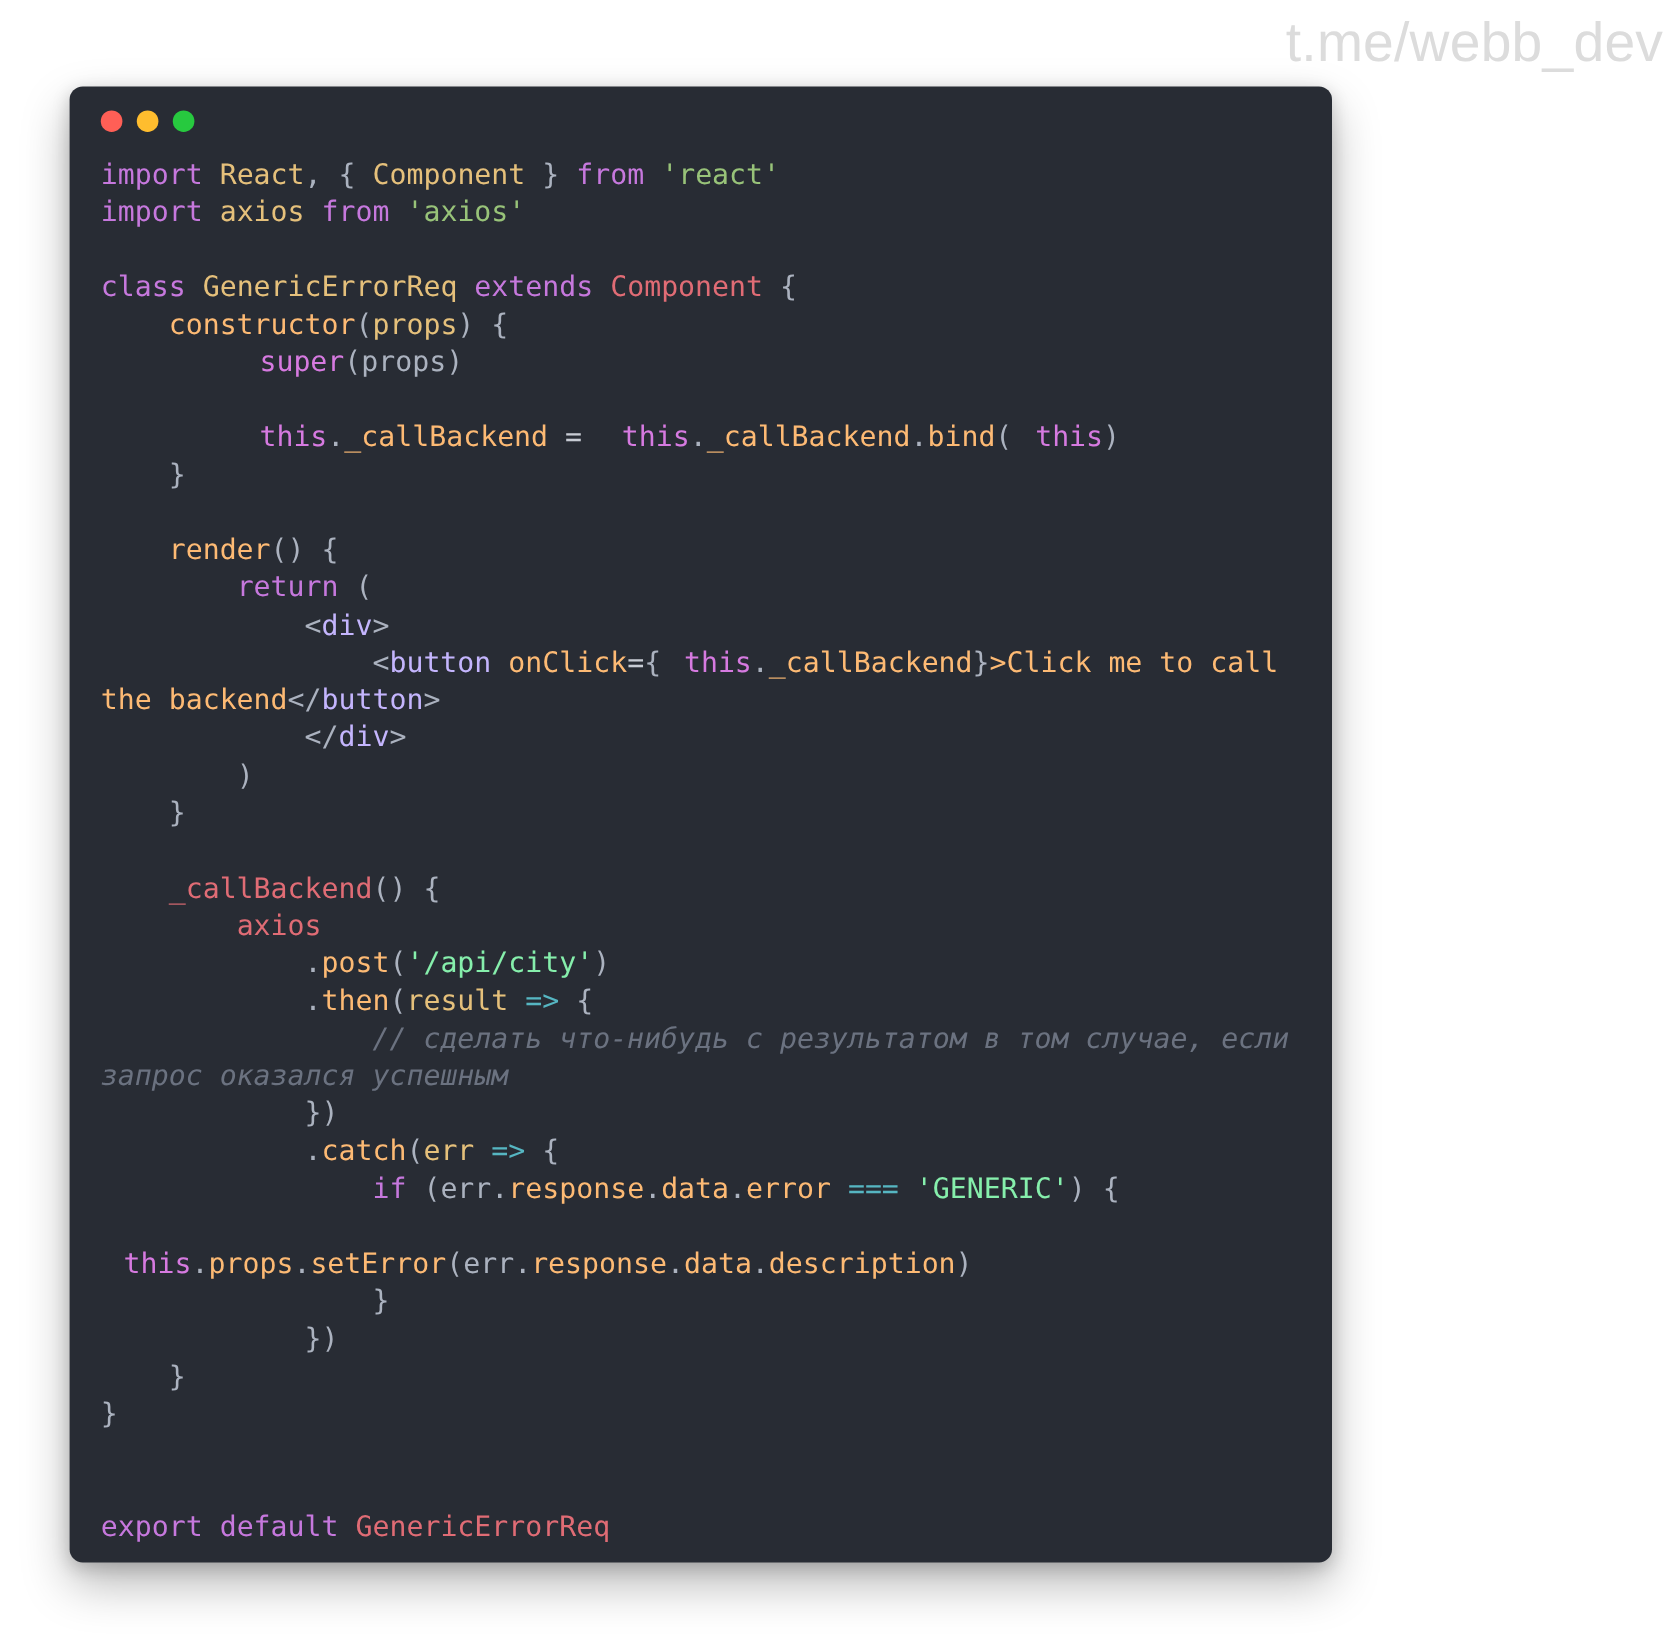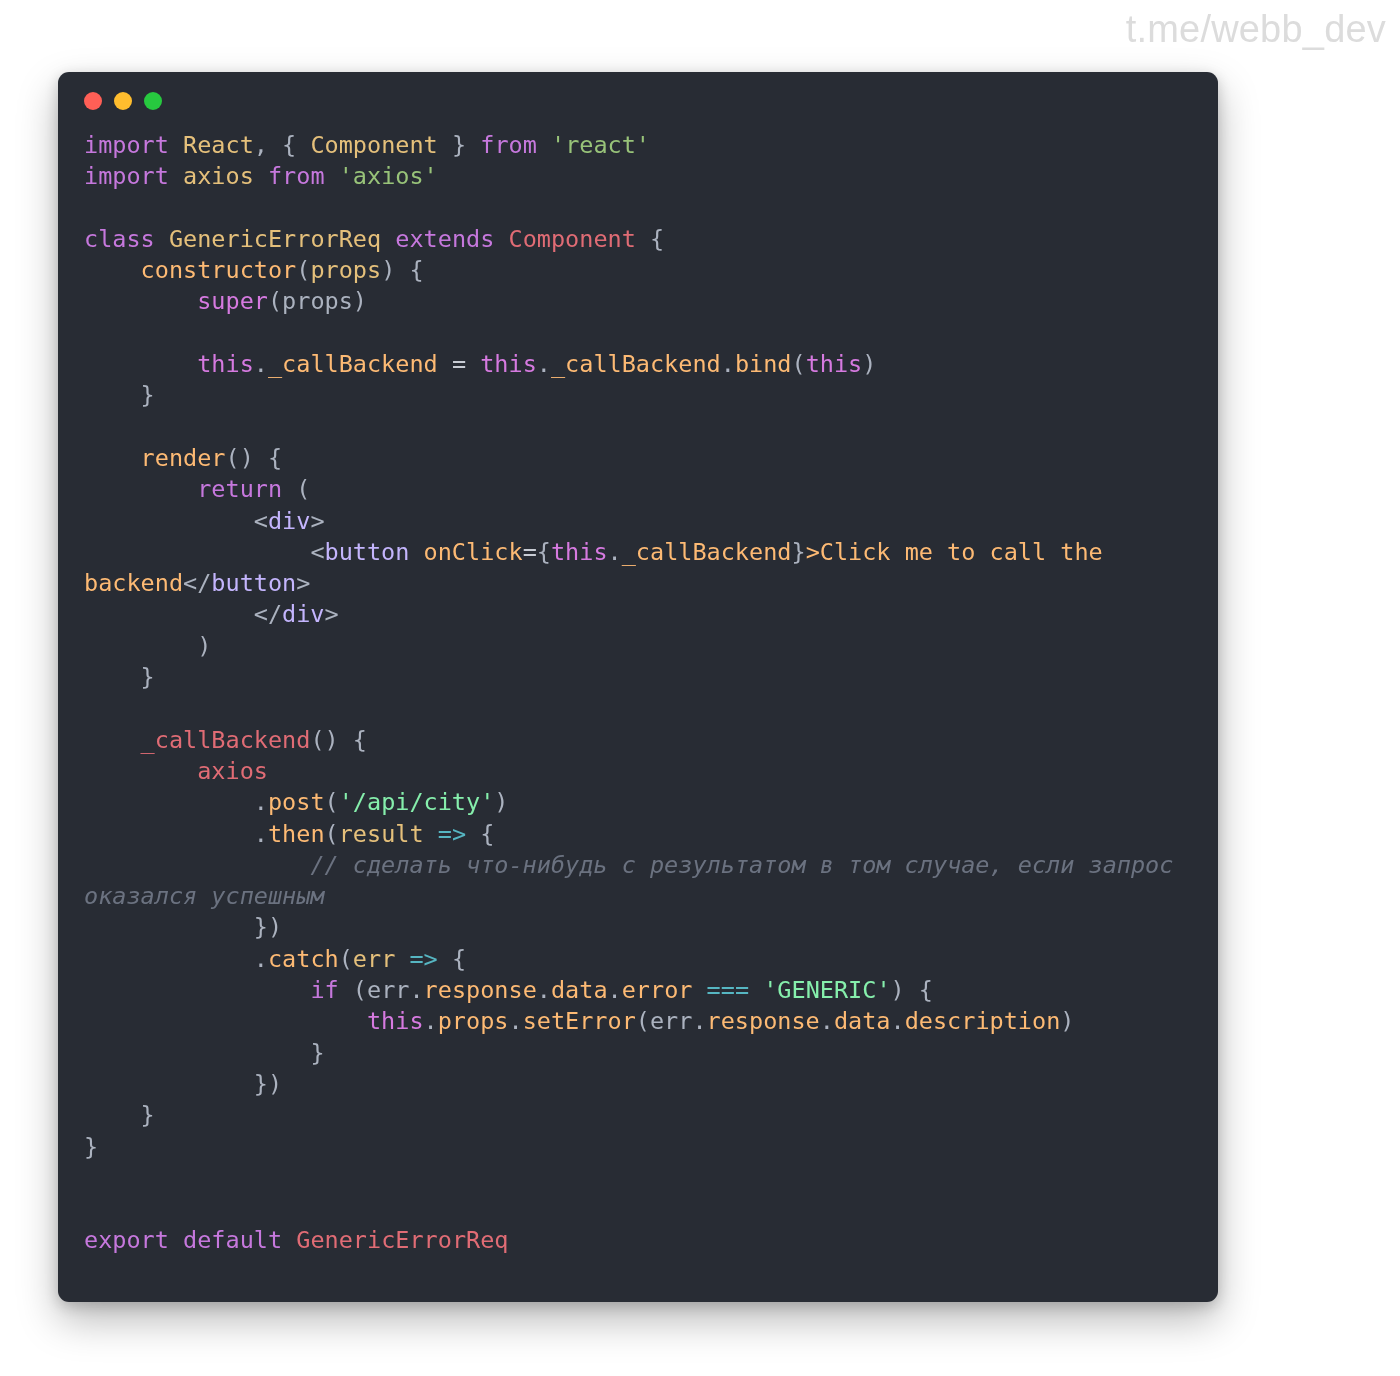--- a/index.html
+++ b/index.html
@@ -16,34 +16,34 @@
     font-family: "DejaVu Sans Mono", monospace;
     position: relative;
   }
 
   
   .watermark {
     position: absolute;
     top: 8px;
     right: 14px;
     font-family: "Liberation Sans", sans-serif;
-    font-size: 38px;
+    font-size: 46px;
     font-weight: 400;
     color: #dcdcdc;
     letter-spacing: 0.2px;
     user-select: none;
     white-space: nowrap;
   }
 
   
   .code-window {
     position: absolute;
     left: 58px;
     top: 72px;
-    width: 1160px;
+    width: 1052px;
     height: 1230px;
     background: #282c34;
     border-radius: 11px;
     box-shadow: 0 18px 40px rgba(0,0,0,0.28), 0 4px 14px rgba(0,0,0,0.18);
     overflow: hidden;
   }
 
   .titlebar {
     height: 58px;
     display: flex;
@@ -79,21 +79,21 @@
   }
   .line { display: block; min-height: 31.3px; }
 
   
   .t-kw      { color: #c678dd; }   
   .t-var     { color: #e5c07b; }   
   .t-str     { color: #98c379; }   
   .t-str2    { color: #86efac; }   
   .t-cls     { color: #e06c75; }   
   .t-fn      { color: #fdba74; }   
-  .t-this    { color: #d67ae0; }   
+  .t-this    { color: #d67ae0; margin-left: 19px; }   
   .t-punc    { color: #abb2bf; }   
   .t-plain   { color: #c8ccd4; }
   .t-jsxtag  { color: #c4b5fd; }   
   .t-jsxattr { color: #fdba74; }   
   .t-op      { color: #56b6c2; }   
   .t-comment { color: #6b7280; font-style: italic; }
 </style>
 </head>
 <body>
 

